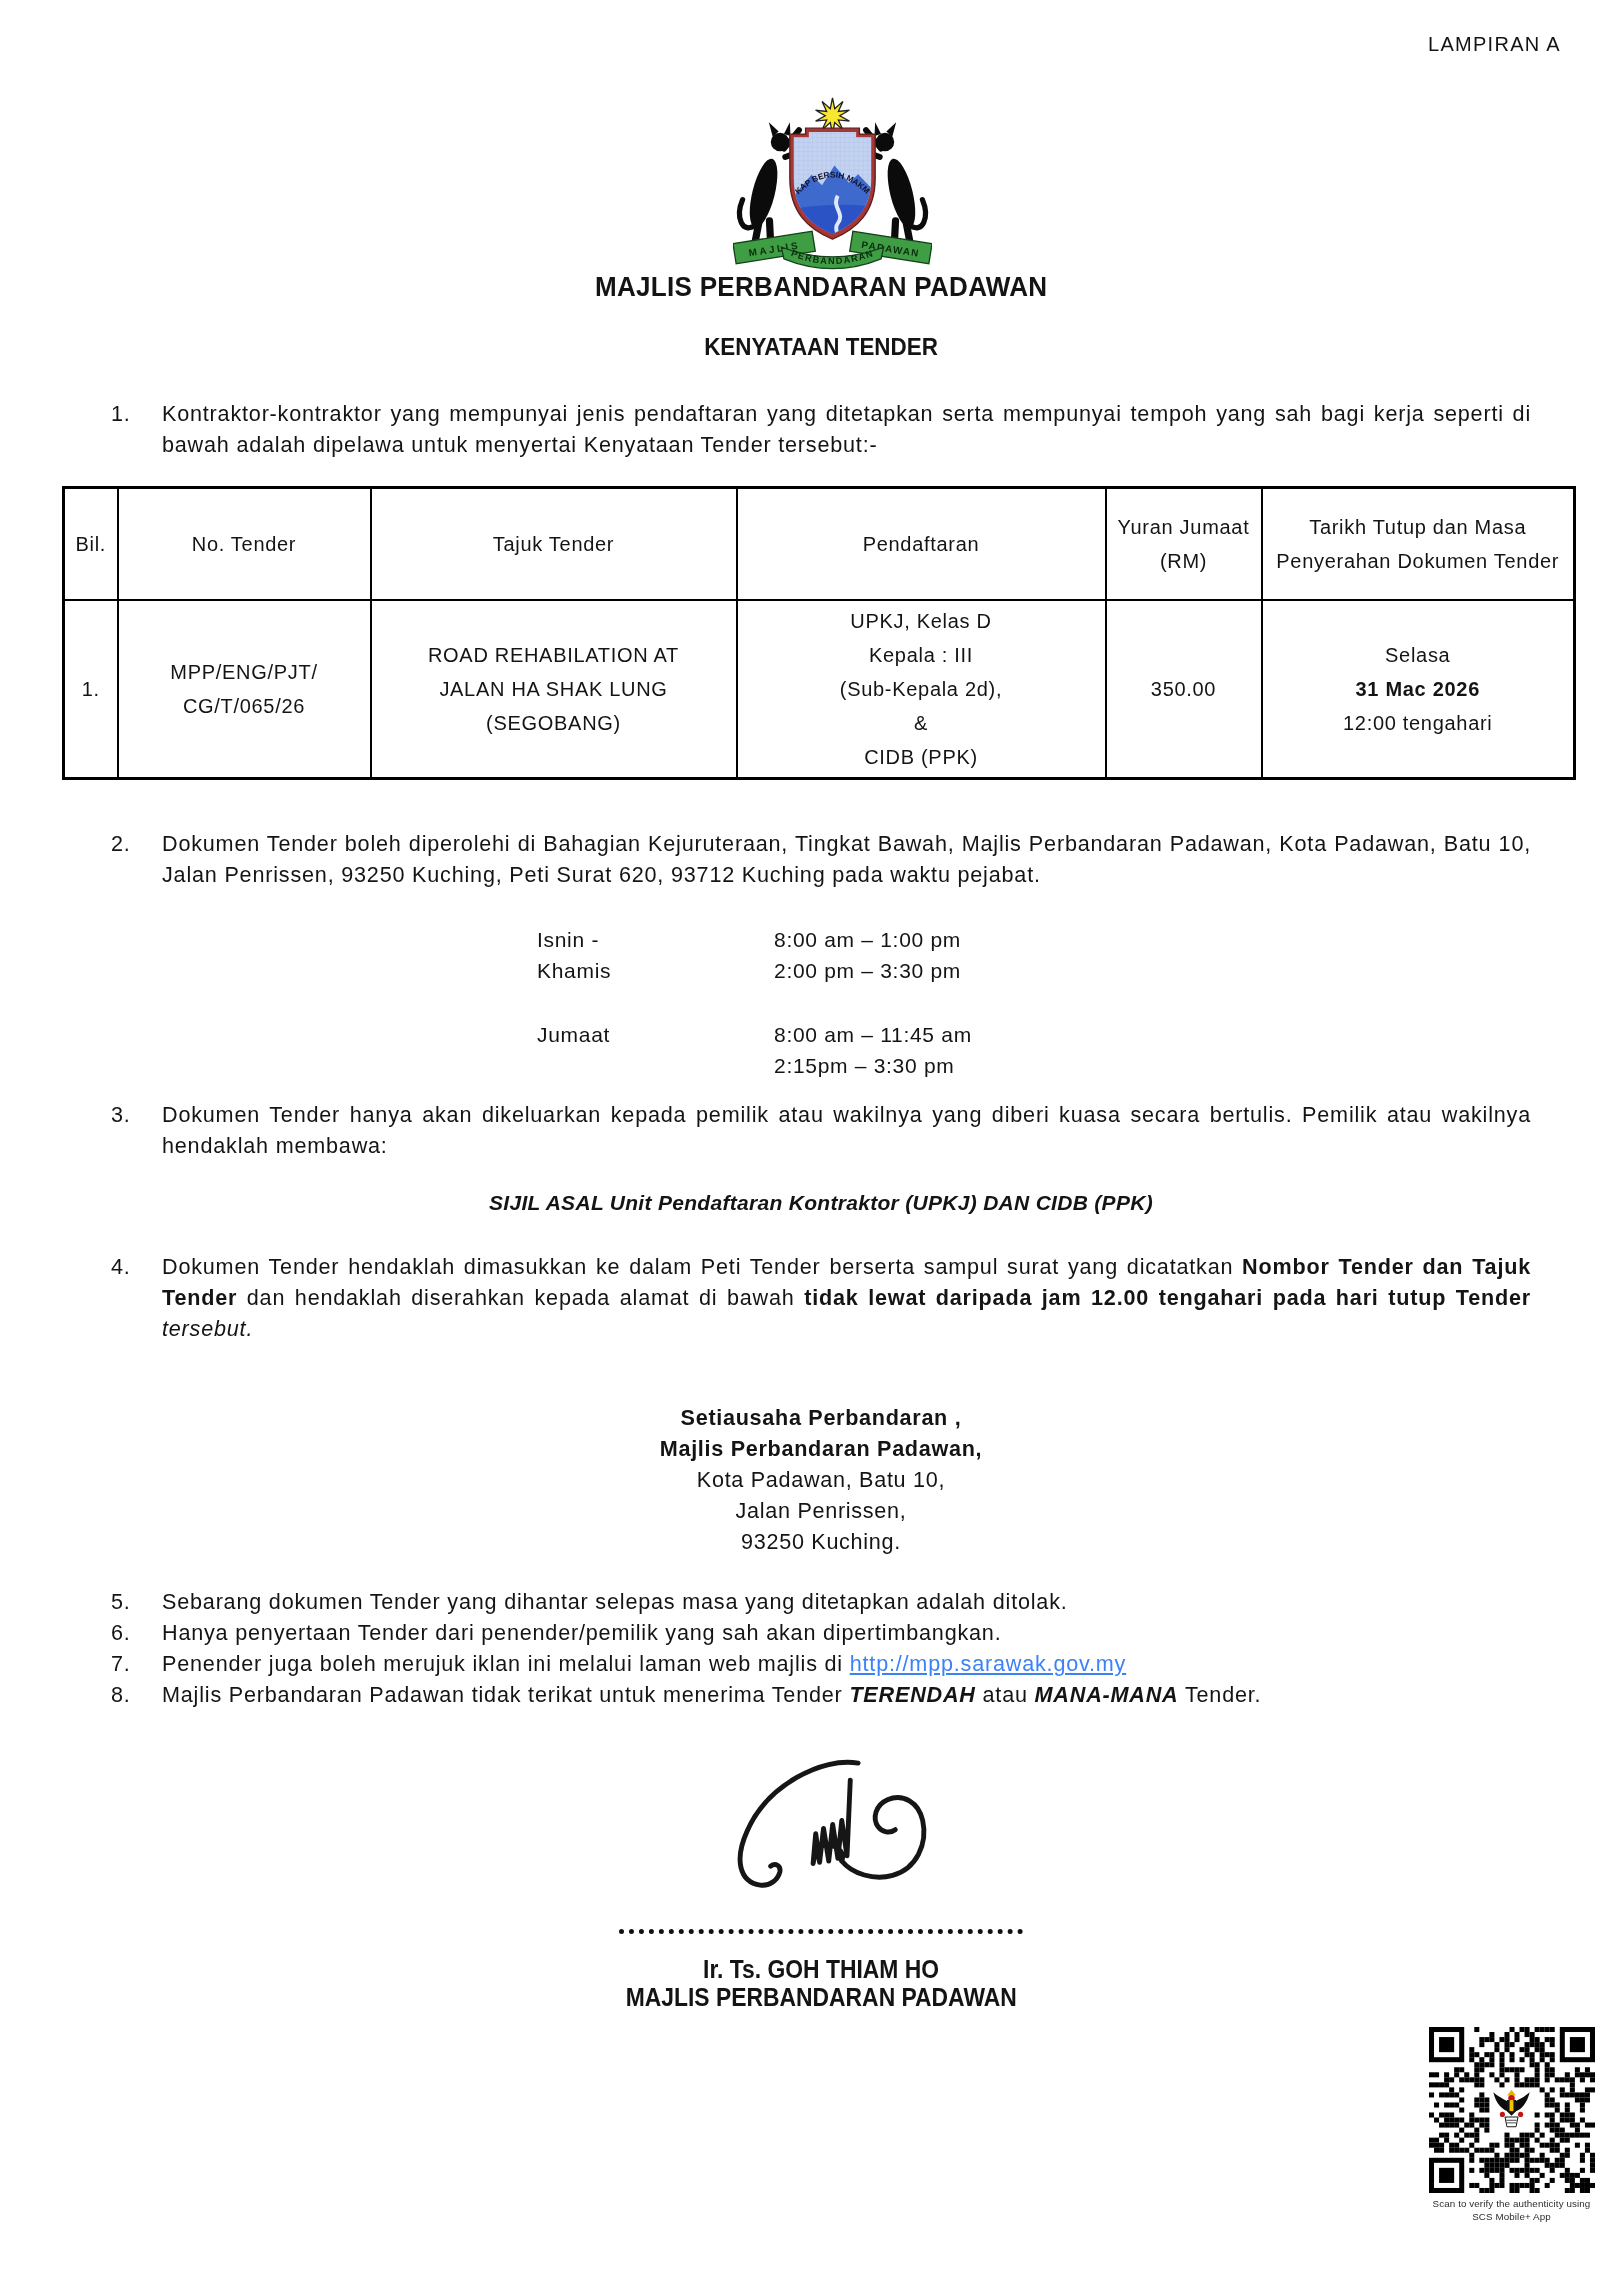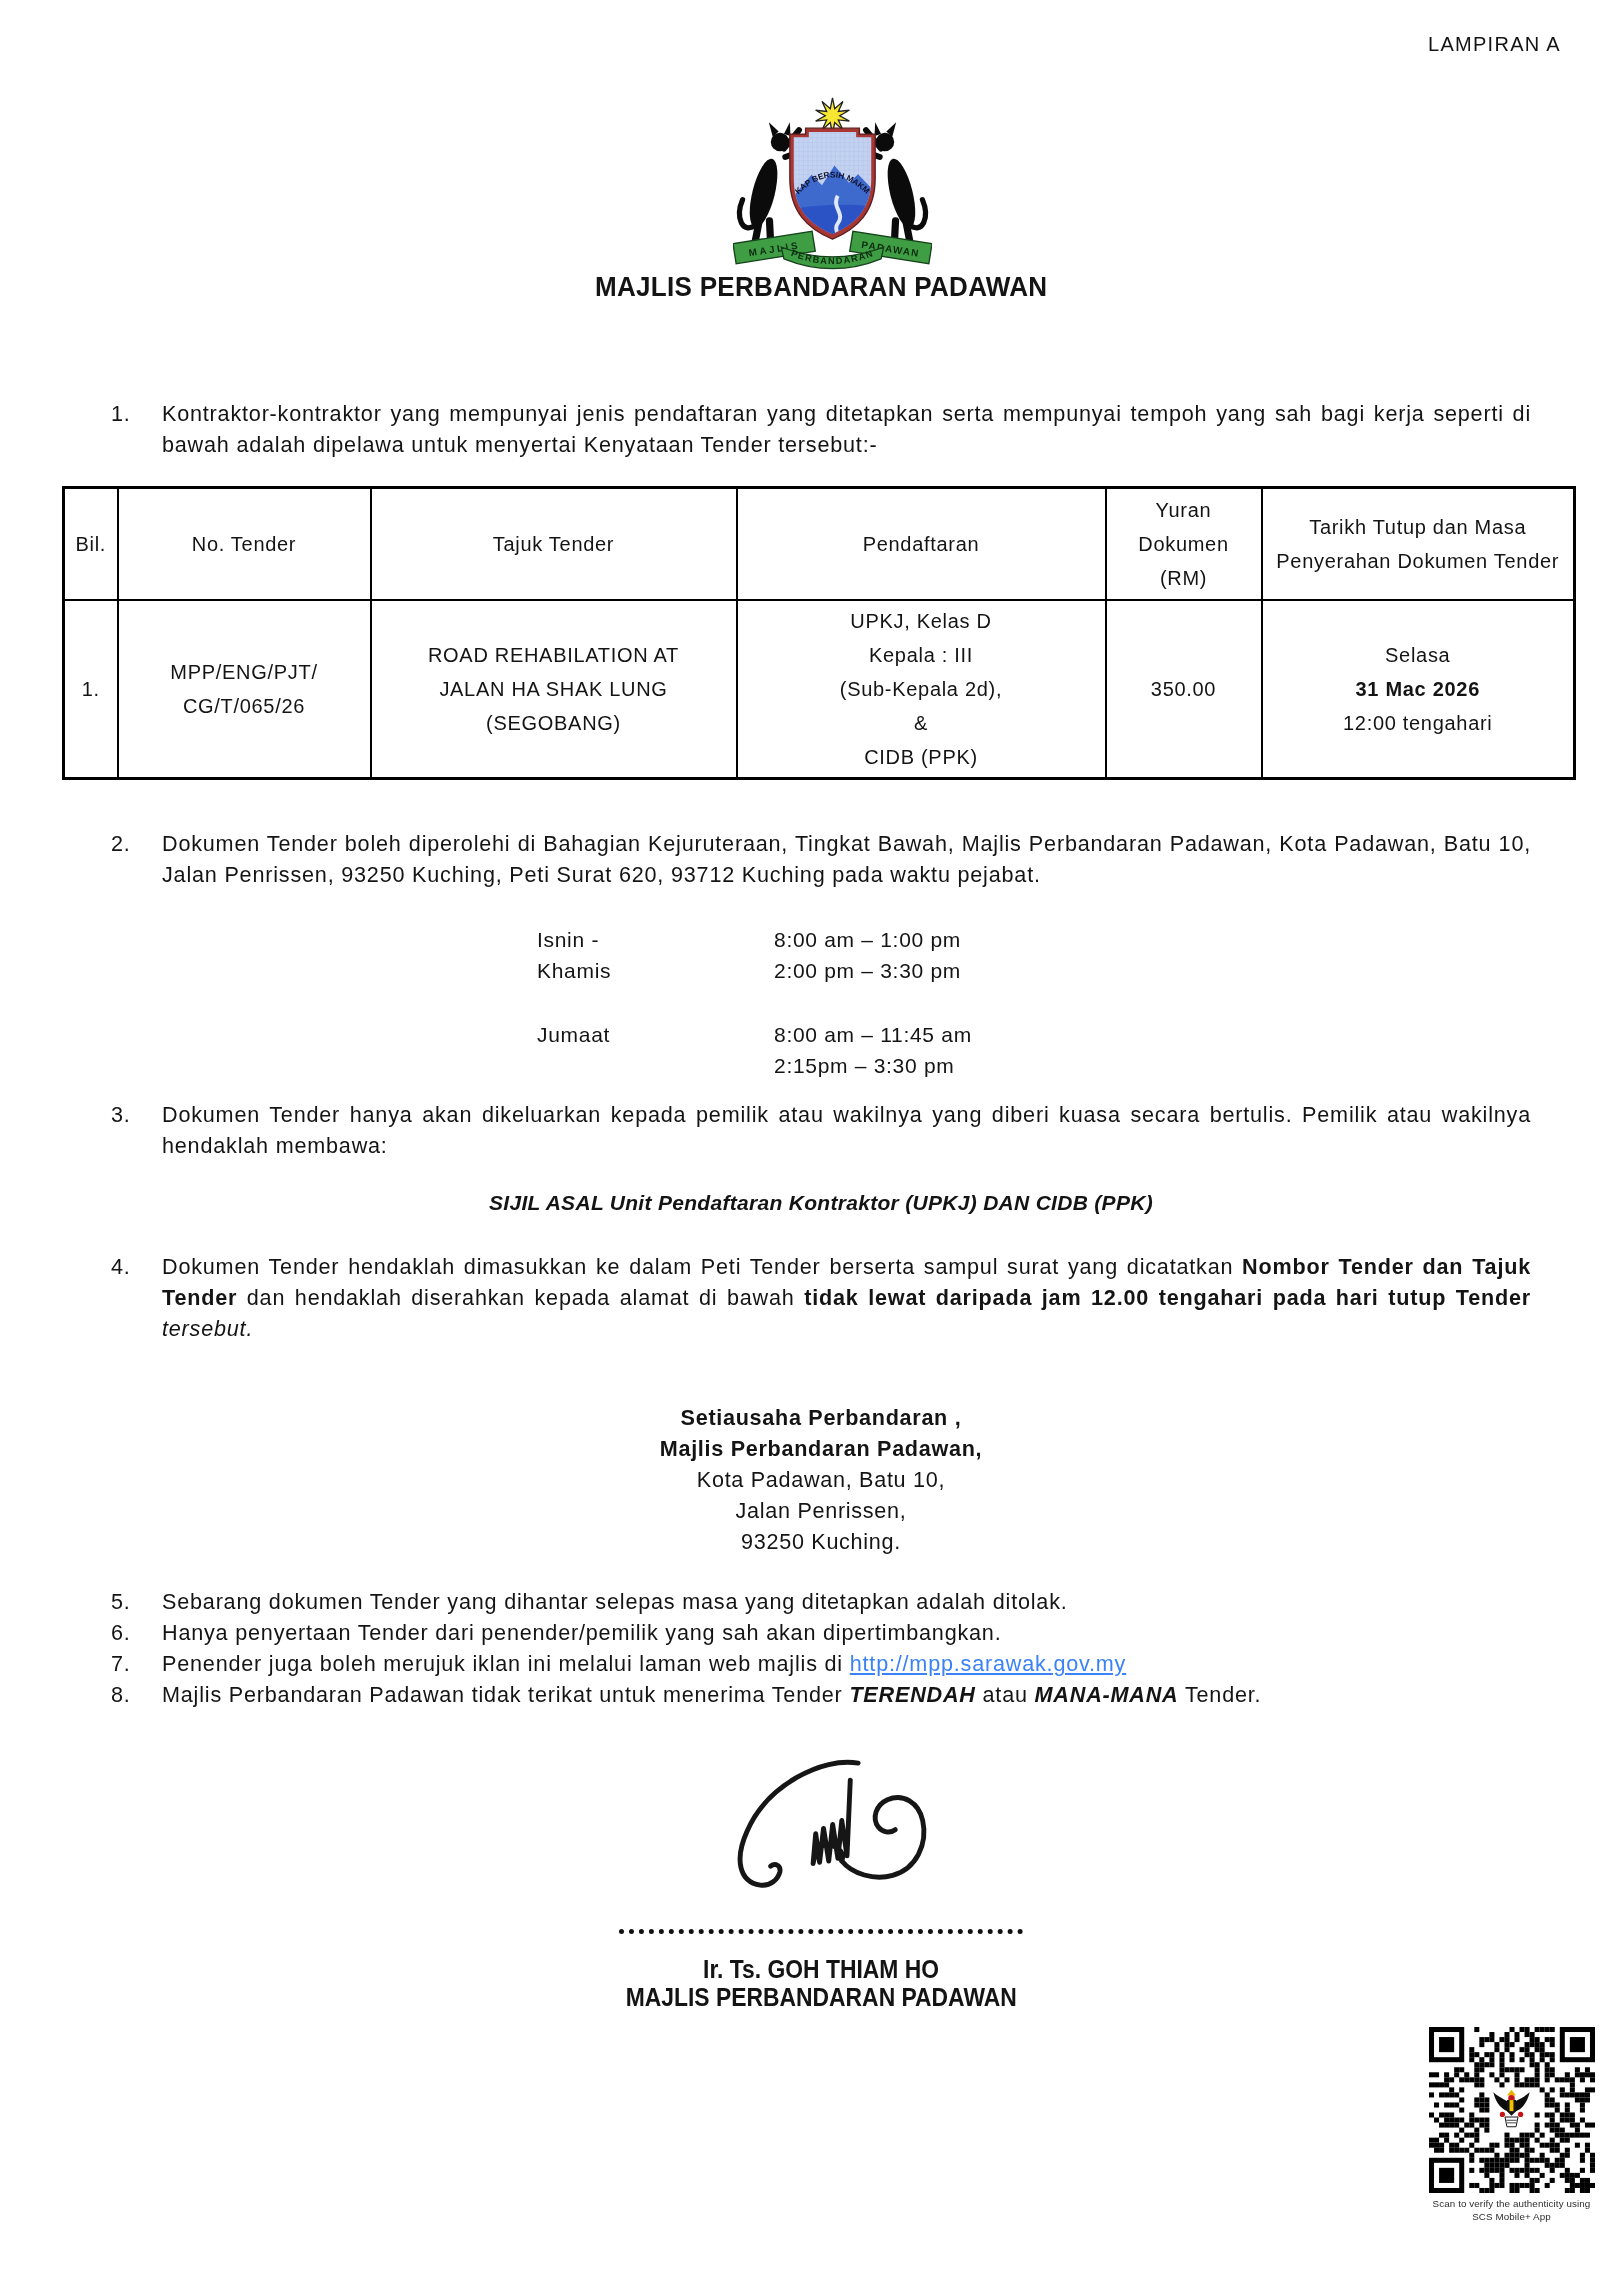--- a/index.html
+++ b/index.html
@@ -141,20 +141,21 @@
       <g>
         <path d="M72,230 Q150,260 228,230 L224,248 Q150,278 76,248 Z" fill="#3f9e44" stroke="#14401a" stroke-width="2"></path>
         <text font-size="14" font-weight="bold" letter-spacing="2" fill="#0c2c10" font-family="Liberation Sans, sans-serif">
           <textPath href="#ribbonArc" startOffset="50%" text-anchor="middle">PERBANDARAN</textPath>
         </text>
       </g>
     </svg>
   </div>
 
   <div class="abs center-band title"><span class="sq">MAJLIS PERBANDARAN PADAWAN</span></div>
+  <div class="abs center-band subtitle"><span class="sq">KENYATAAN TENDER</span></div>
 
   <div class="abs flow para p1">
     <div class="num">1.</div>
     <div class="ptext">Kontraktor-kontraktor yang mempunyai jenis pendaftaran yang ditetapkan serta mempunyai tempoh yang sah bagi kerja seperti di bawah adalah dipelawa untuk menyertai Kenyataan Tender tersebut:-</div>
   </div>
 
   <div class="abs ttable">
     <table>
       <colgroup>
         <col style="width:54px">
@@ -163,21 +164,21 @@
         <col style="width:369px">
           <col style="width:156px">
           <col style="width:313px">
       </colgroup>
       <thead>
         <tr>
           <th>Bil.</th>
           <th>No. Tender</th>
           <th>Tajuk Tender</th>
           <th>Pendaftaran</th>
-          <th>Yuran Dokumen (RM)</th>
+          <th>Yuran Jumaat (RM)</th>
           <th>Tarikh Tutup dan Masa Penyerahan Dokumen Tender</th>
         </tr>
       </thead>
       <tbody>
         <tr>
           <td>1.</td>
           <td>
             <div>MPP/ENG/PJT/</div>
             <div>CG/T/065/26</div>
           </td>

